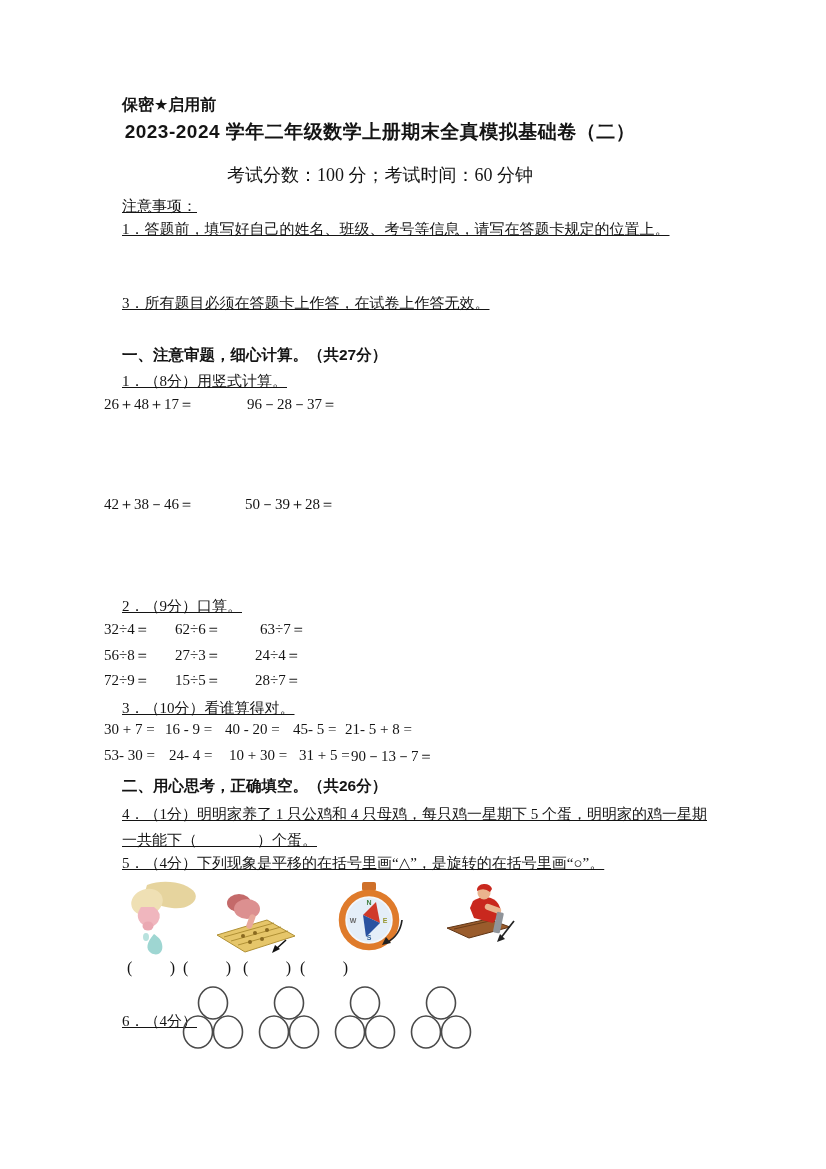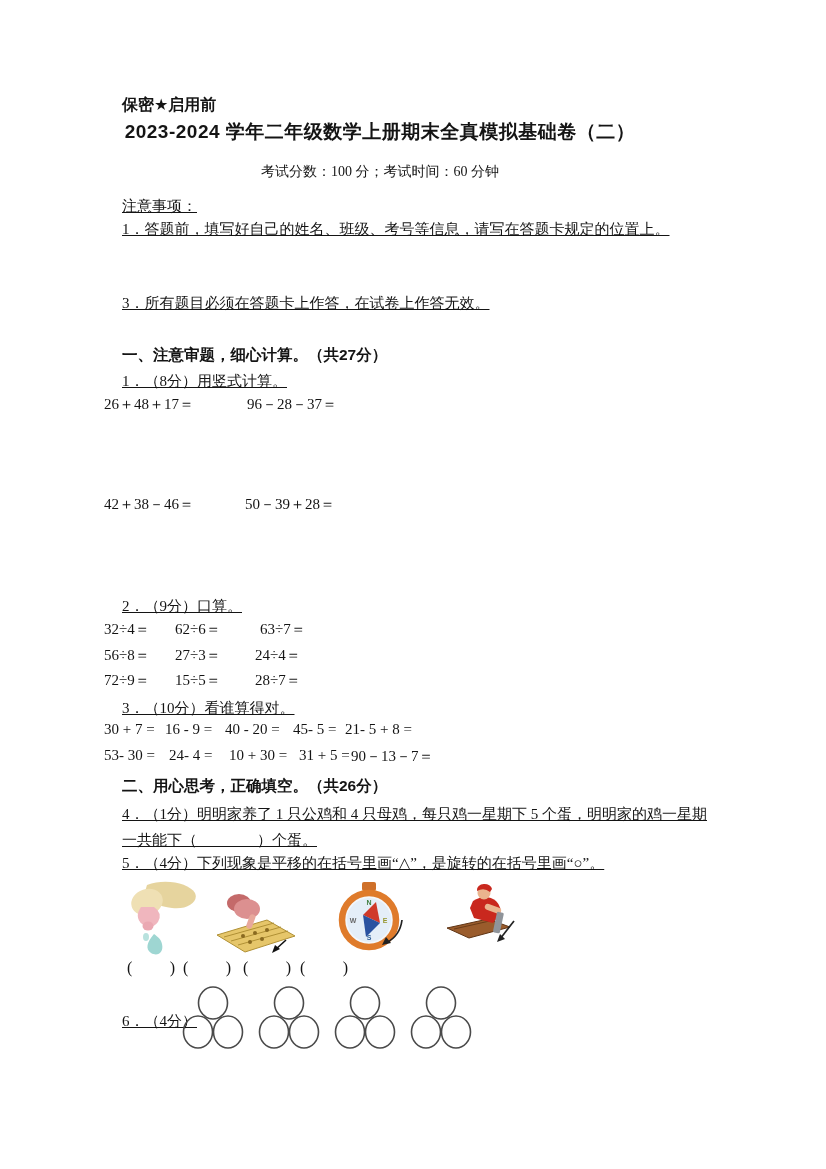--- a/index.html
+++ b/index.html
@@ -9,21 +9,21 @@
     background:#ffffff;
     overflow:hidden;
     font-family:"Liberation Serif","DejaVu Serif",serif;
     color:#141414;
     font-size:15px;
   }
   .abs{position:absolute;}
   .hei{font-family:"Liberation Sans","DejaVu Sans",sans-serif;font-weight:bold;}
   .secrecy{left:122px;top:95px;font-size:16px;}
   .title{left:0;width:760px;top:119px;text-align:center;font-size:19px;letter-spacing:0.5px;}
-  .examinfo{left:0;width:760px;top:163px;text-align:center;font-size:14px;}
+  .examinfo{left:0;width:760px;top:163px;text-align:center;font-size:18px;}
   .bodyline{left:122px;width:600px;line-height:20px;text-decoration:underline;}
   .secHead{left:122px;font-size:15.5px;}
   .eqrow{left:104px;width:600px;height:20px;}
   .eq{position:absolute;top:0;white-space:pre;}
   .twoLine div{line-height:26px;}
   .parenRow{left:127px;top:959px;width:260px;height:20px;}
   .parenPair{position:absolute;top:0;width:48px;display:inline-flex;justify-content:space-between;font-size:16px;}
   .circleRow{left:182px;top:985px;display:flex;gap:13px;}
   .illu{position:absolute;}
   svg{display:block;}

